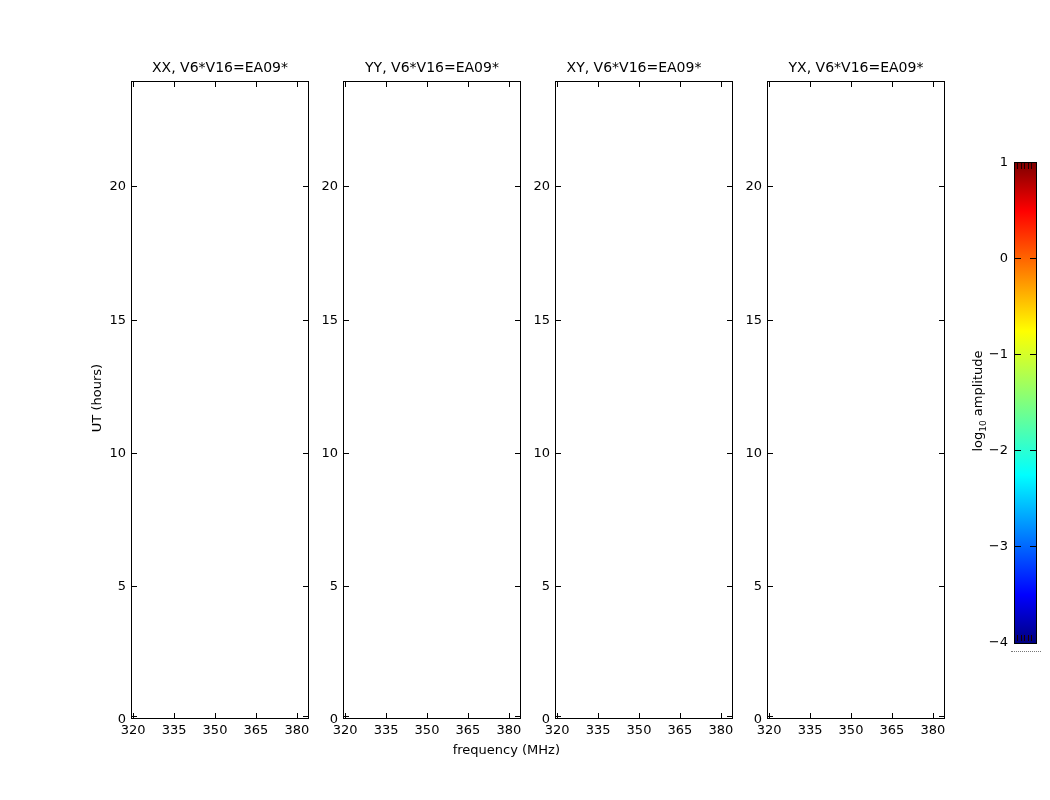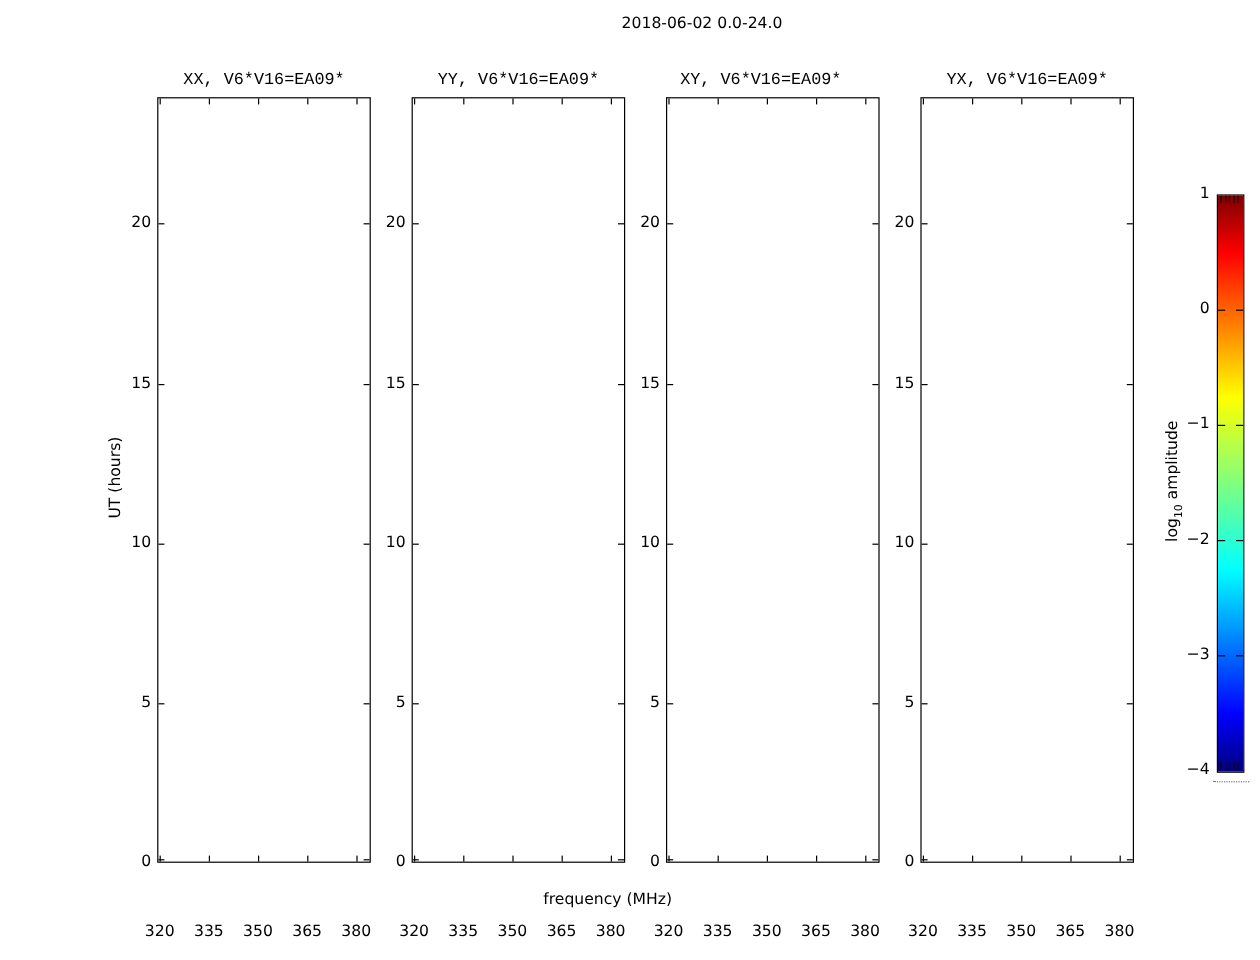--- a/index.html
+++ b/index.html
@@ -18,26 +18,26 @@
     text-align: center; font-size: 13px; white-space: nowrap;
   }
   .panel {
     position: absolute;
     top: 81px; width: 178px; height: 638px;
     border: 1px solid #000; background: #fff;
     box-sizing: border-box;
   }
   .panel-title {
     position: absolute; top: 59px; width: 180px; height: 17px;
-    text-align: center; font-size: 14px; white-space: nowrap; font-family: Liberation Mono, monospace;
+    text-align: center; font-size: 14px; white-space: nowrap;
   }
   .tick { position: absolute; background: #000; }
   .xtick-label {
     position: absolute; top: 722px; width: 40px; height: 15px;
-    text-align: center; font-size: 13px; margin-top: 47px;
+    text-align: center; font-size: 13px;
   }
   .ytick-label {
     position: absolute; width: 36px; height: 16px;
     text-align: right; font-size: 13px; line-height: 16px;
   }
   #ylabel {
     left: 32px; top: 390px; width: 130px; height: 16px;
     text-align: center; font-size: 13px; white-space: nowrap;
     transform: rotate(-90deg); transform-origin: center center;
   }
@@ -64,21 +64,20 @@
     left: 908px; top: 393px; width: 140px; height: 16px;
     text-align: center; font-size: 13px; white-space: nowrap;
     transform: rotate(-90deg); transform-origin: center center;
   }
   #cb-label sub { font-size: 9px; }
 </style>
 </head>
 <body>
 
 <div id="figure">
-  <div id="fig-title" class="abs">2018-06-02 0.0-24.0</div>
 
   <div id="ylabel" class="abs">UT (hours)</div>
   <div id="xlabel" class="abs">frequency (MHz)</div>
 
   <div id="panels-root">
       <div class="panel" style="left: 131px;">
         <div class="tick" style="left: 1px; bottom: 0px; width: 1px; height: 5px;"></div>
         <div class="tick" style="left: 1px; top: 0px; width: 1px; height: 5px;"></div>
         <div class="tick" style="left: 42px; bottom: 0px; width: 1px; height: 5px;"></div>
         <div class="tick" style="left: 42px; top: 0px; width: 1px; height: 5px;"></div>

